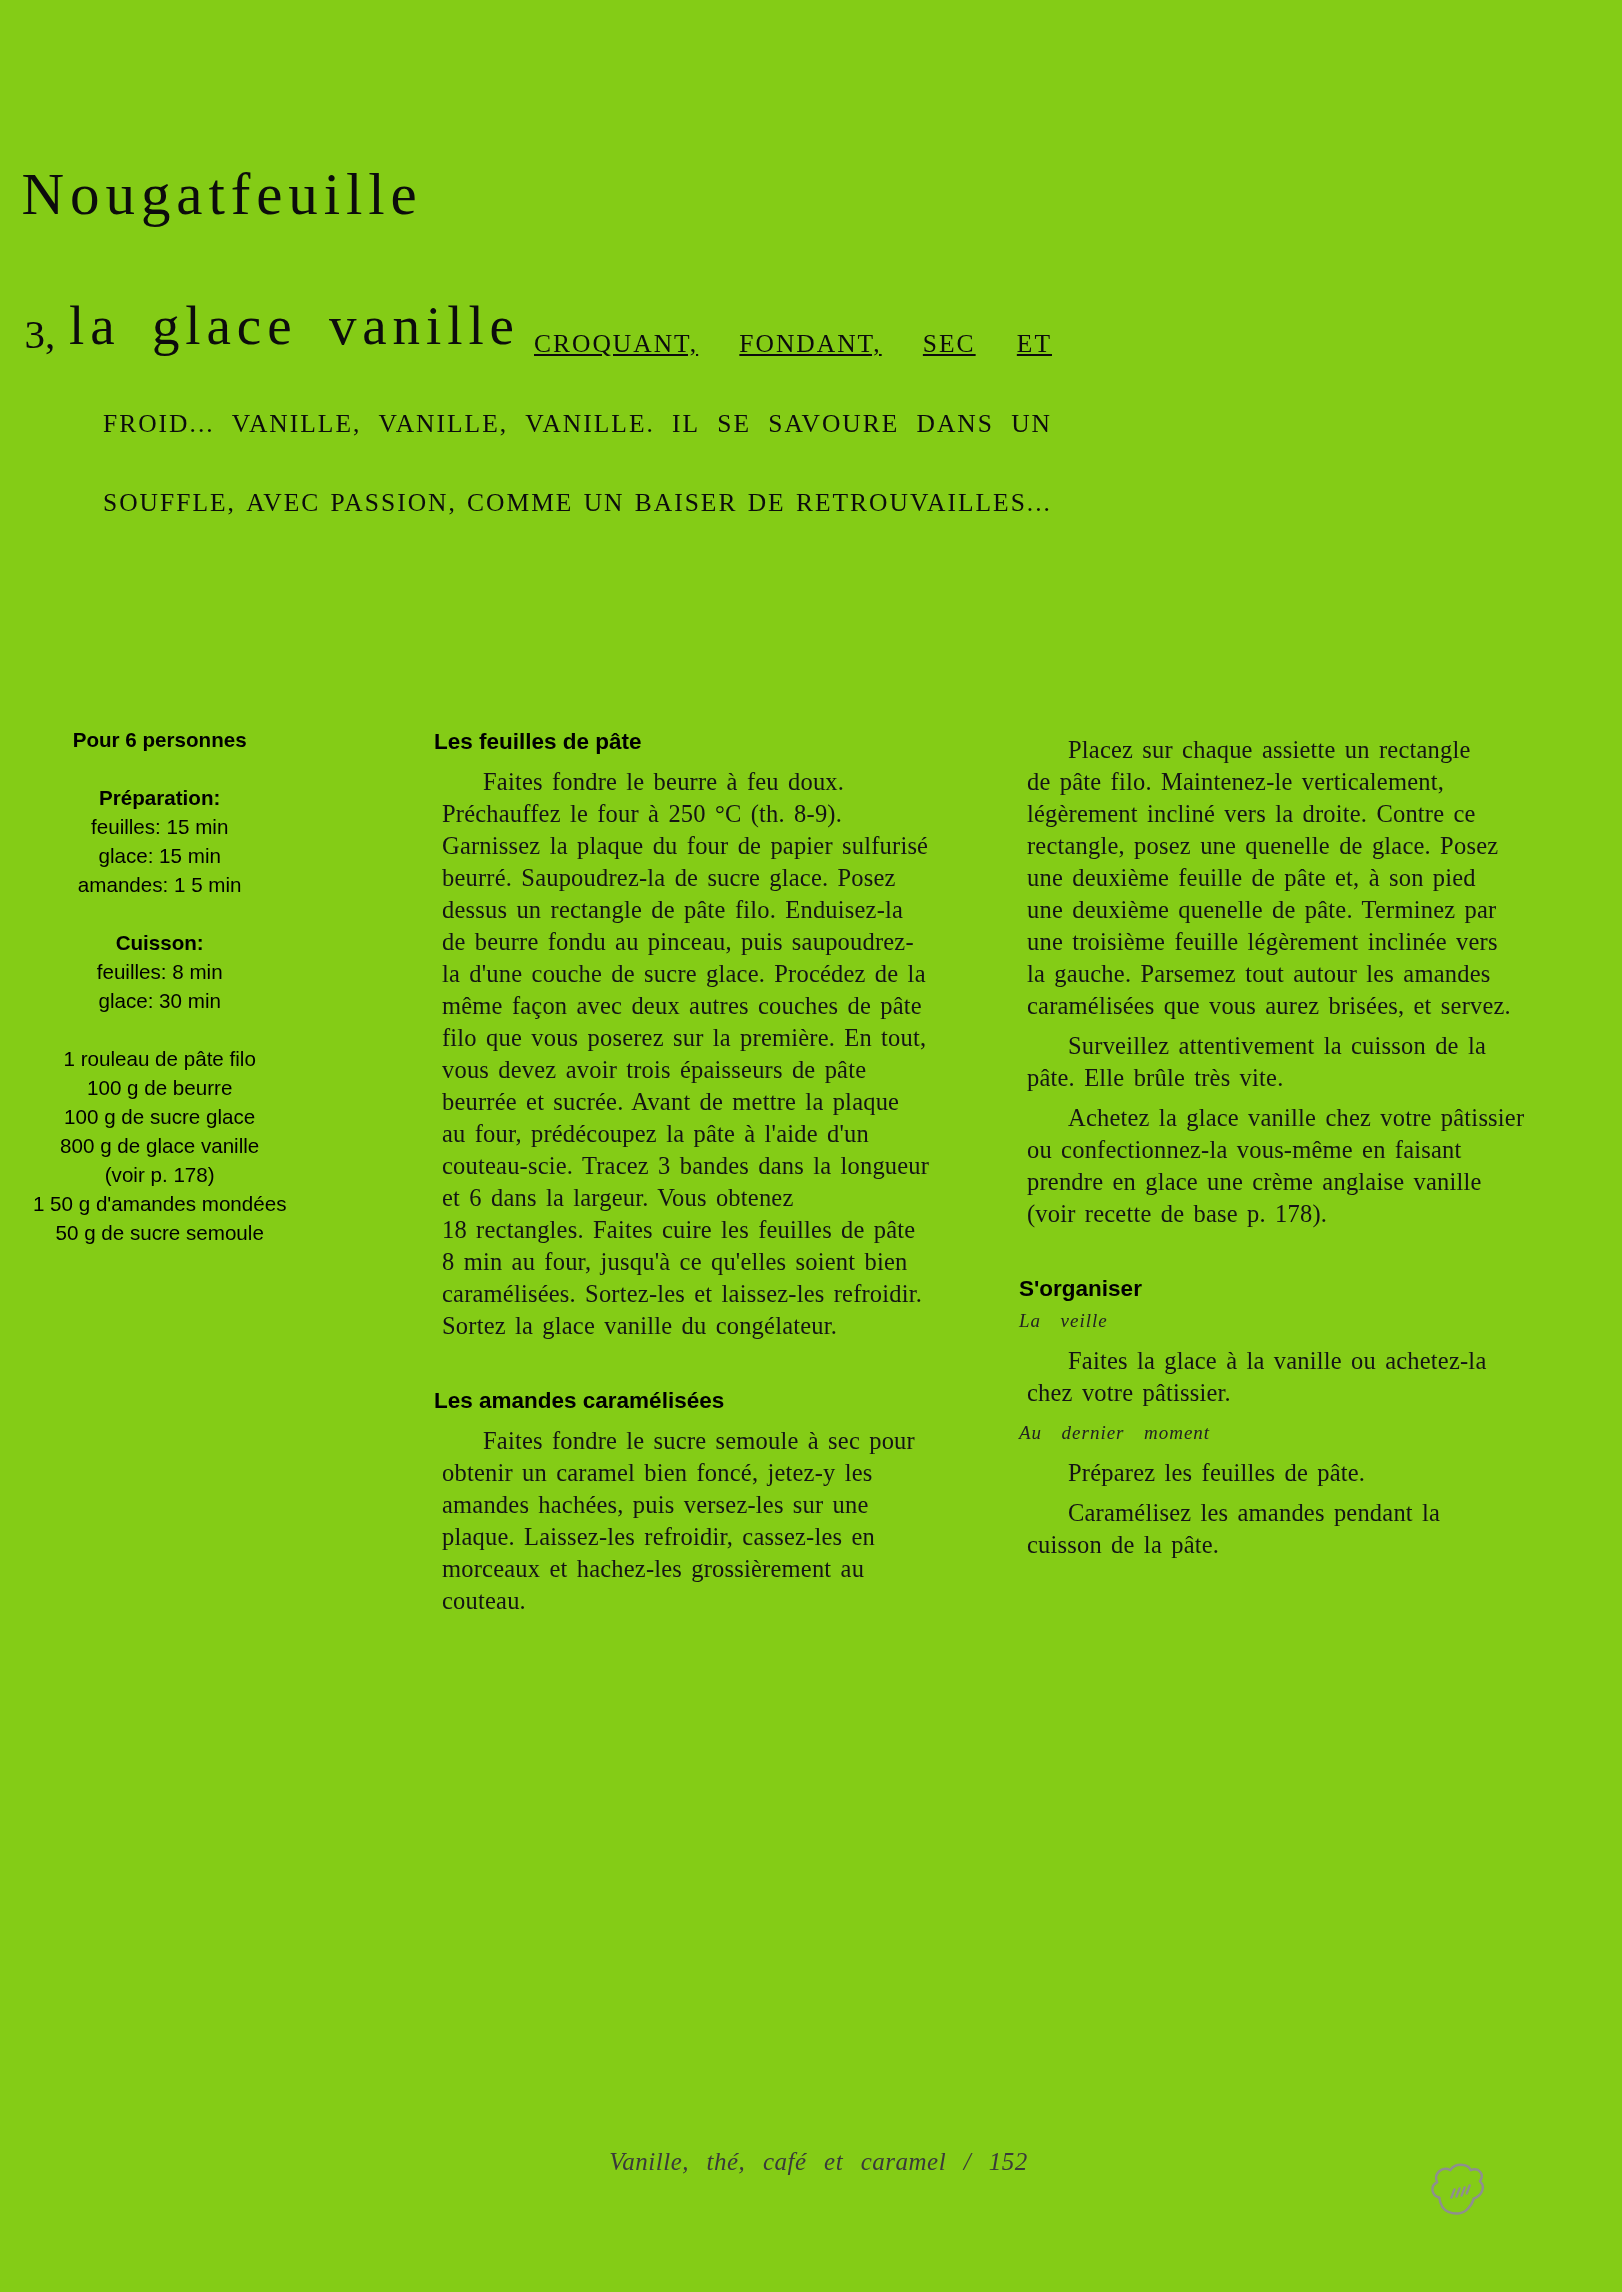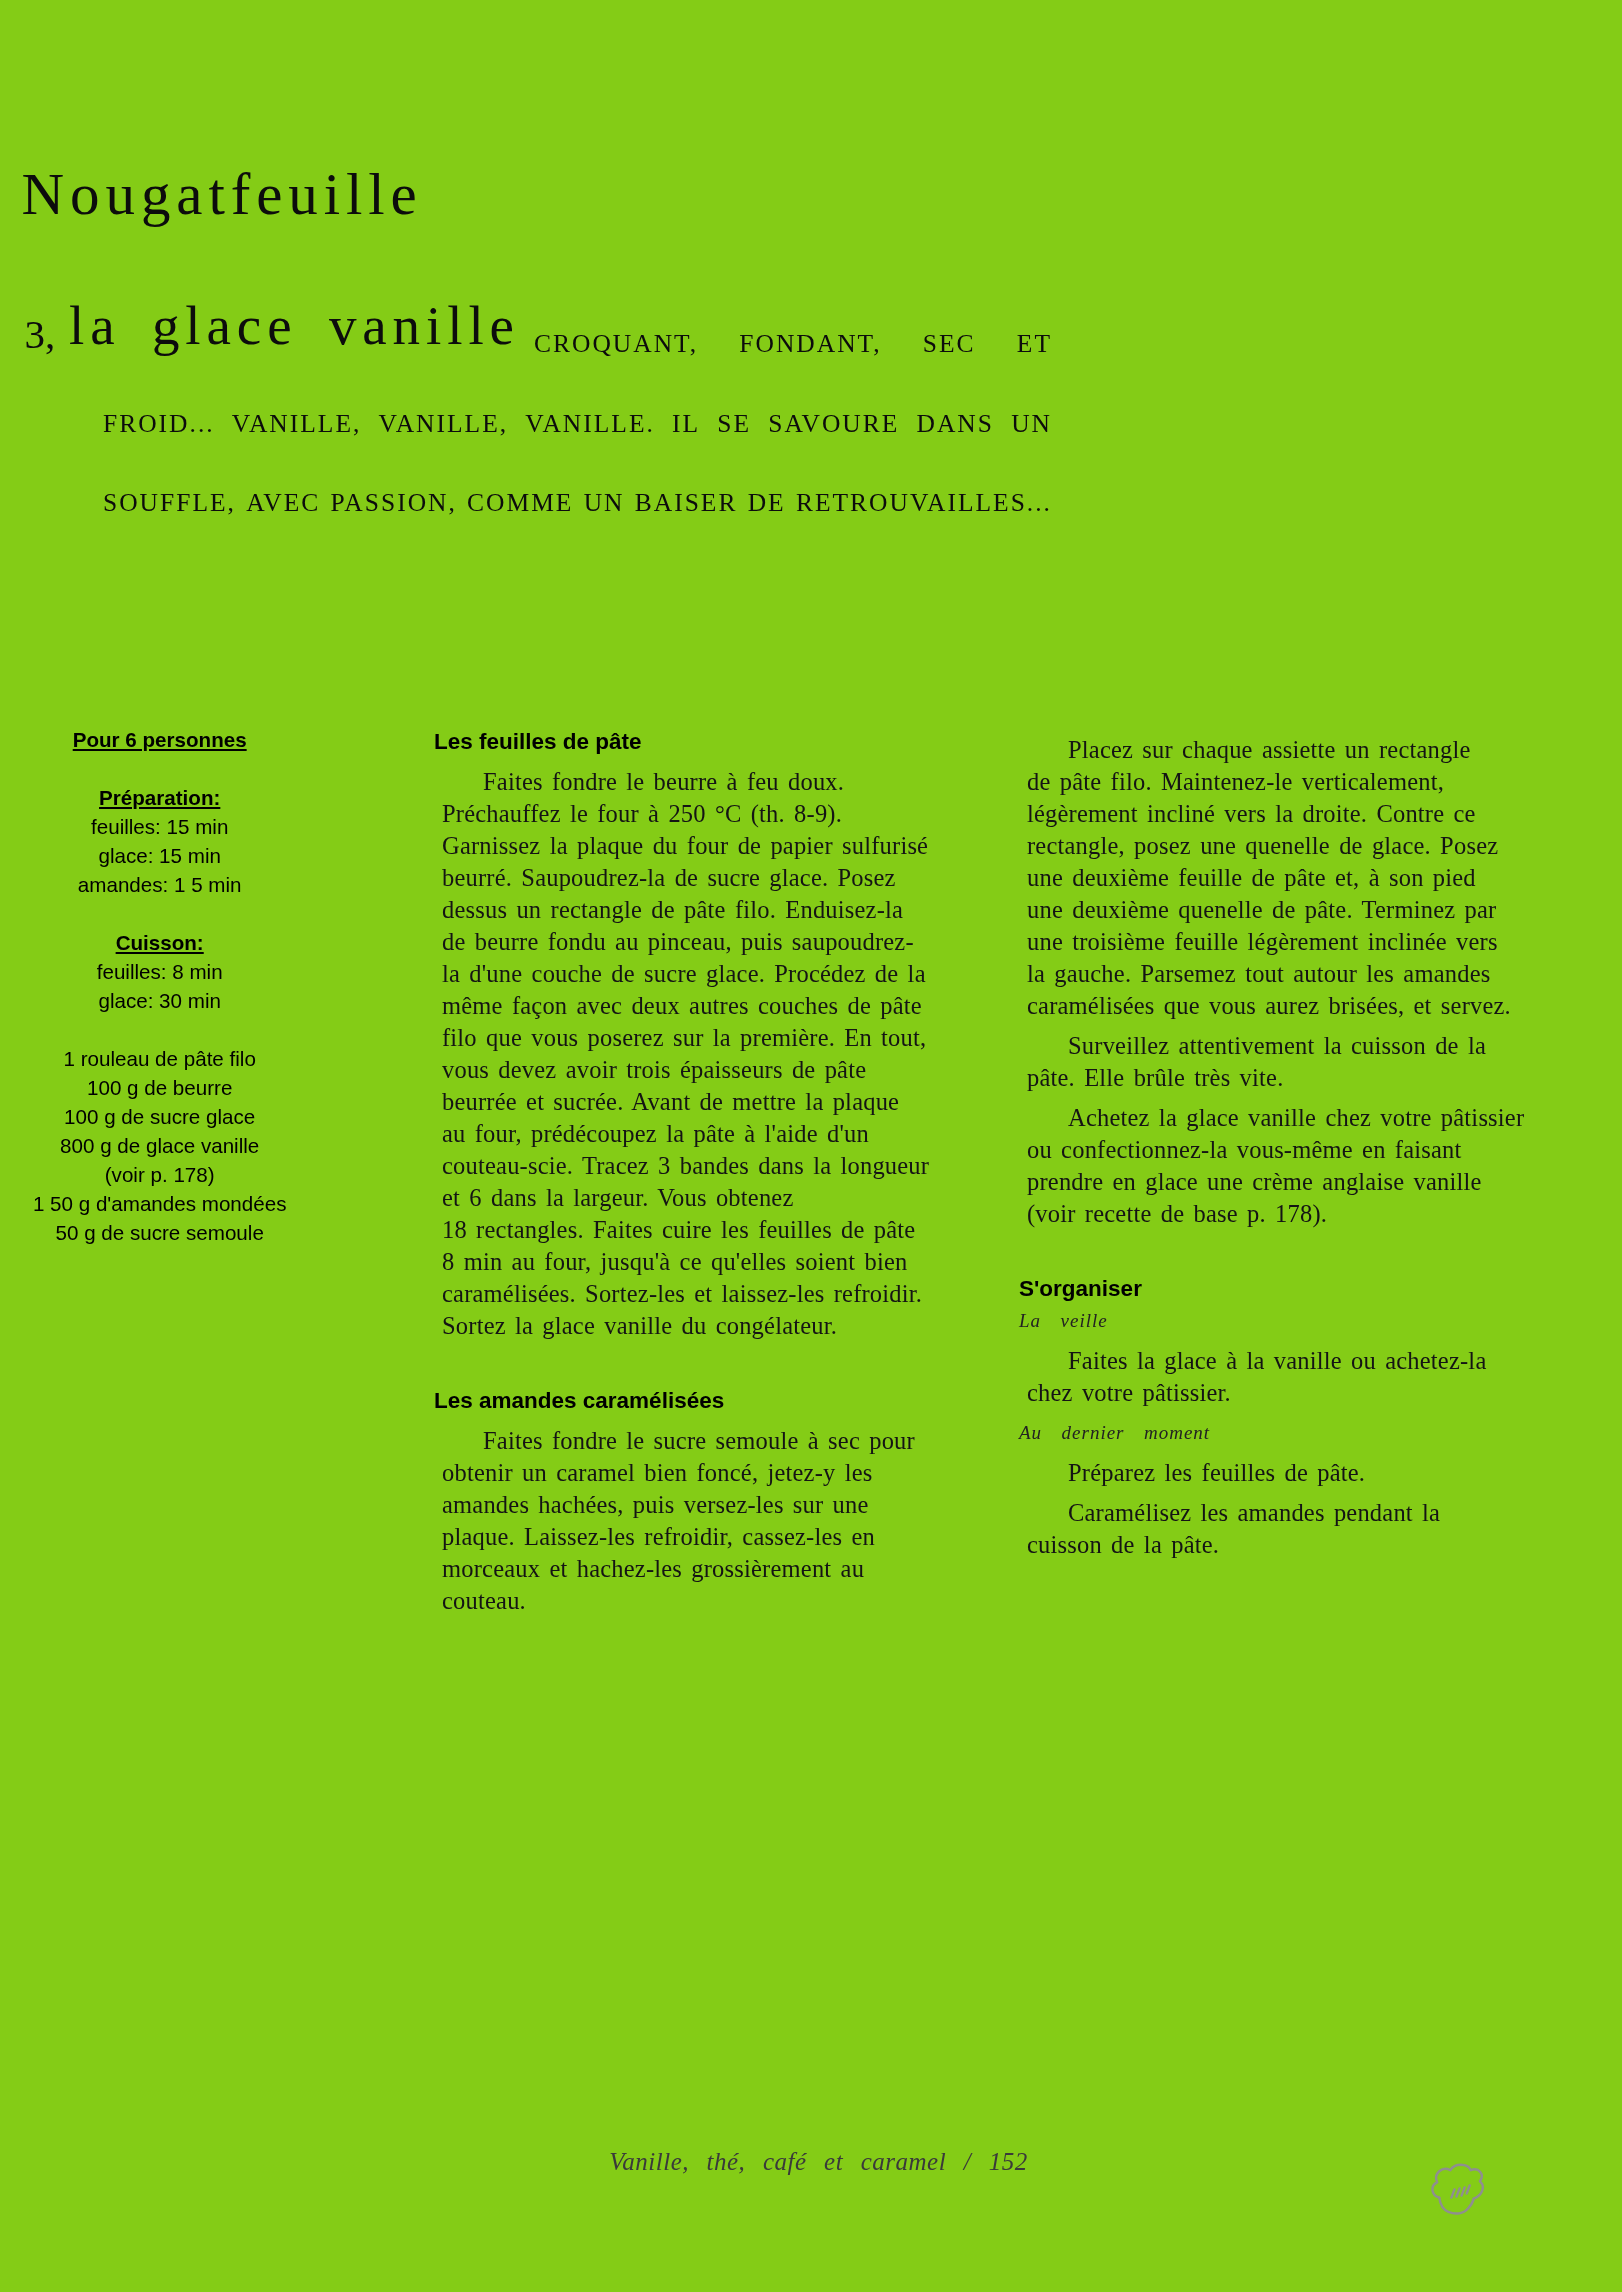--- a/index.html
+++ b/index.html
@@ -24,30 +24,30 @@
   }
   .subtitle{
     position:absolute;left:69px;top:298px;
     font-size:55px;line-height:1;letter-spacing:5.9px;word-spacing:11.8px;color:#0c0c0c;
   }
   .caps-line{
     position:absolute;
     display:flex;justify-content:space-between;
     font-size:25.5px;letter-spacing:2px;line-height:1;color:#0c0c0c;
   }
-  .caps-1{left:534px;top:331px;width:518px;}
+  .caps-1{left:534px;top:331px;width:518px;text-decoration:underline;}
   .caps-2{left:103px;top:411px;width:949px;}
   .caps-3{left:103px;top:490px;width:949px;}
   
   .col-left{
     position:absolute;left:14.7px;top:725px;width:290px;
     font-family:"Liberation Sans", sans-serif;
     font-size:20.6px;line-height:29px;text-align:center;color:#000;
   }
-  .col-left .bold{font-weight:bold;text-decoration:underline;}
+  .col-left .bold{font-weight:bold;}
   .gap30{margin-top:29px;}
   .pre{white-space:pre-line;}
   
   .col{position:absolute;top:726px;}
   .col-mid{left:434px;width:537px;}
   .col-right{left:1019px;width:545px;}
   .sec-title{
     font-family:"Liberation Sans", sans-serif;
     font-size:22.5px;font-weight:bold;line-height:32px;
     margin:0;color:#000;

